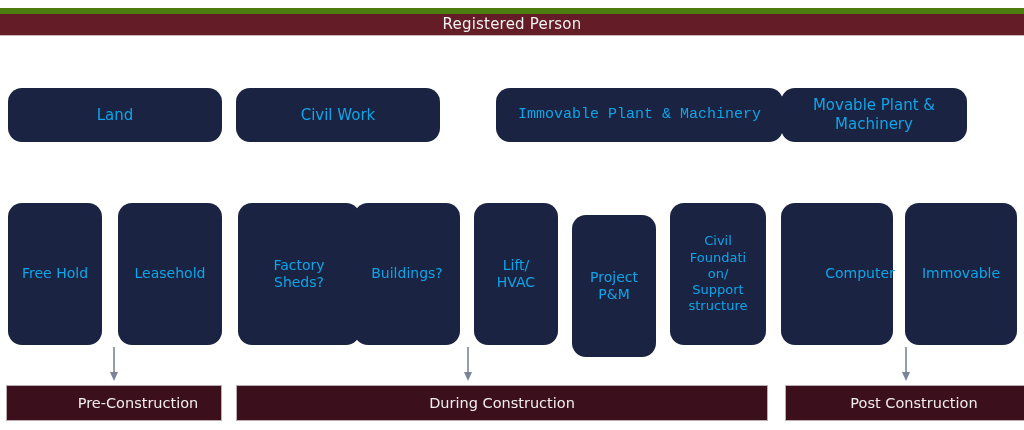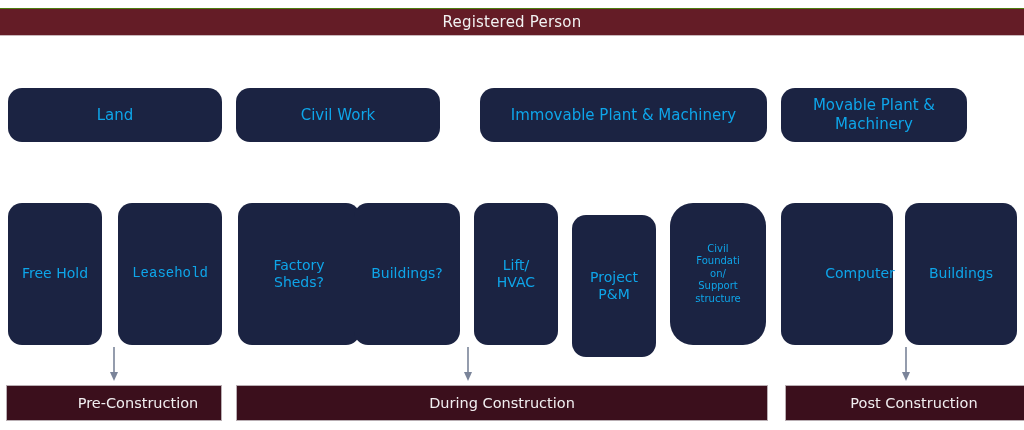--- a/index.html
+++ b/index.html
@@ -19,21 +19,21 @@
   }
 
   
   .header-band {
     position: absolute;
     left: 0;
     top: 8px;
     width: 1024px;
     height: 28px;
     background: #641c26;
-    border-top: 1px solid #4d7c0f;
+    border-top: 6px solid #4d7c0f;
     border-bottom: 1px solid #c9b7bb;
     box-sizing: border-box;
     display: flex;
     align-items: center;
     justify-content: center;
   }
   .header-band .label {
     color: #f2f2f2;
     font-size: 15px;
     letter-spacing: 0.2px;
@@ -66,22 +66,21 @@
     font-size: 15px;
   }
 
   
   .leaf-box {
     top: 203px;
     height: 142px;
     font-size: 14px;
   }
   .leaf-box.small {
-    font-size: 10px;
-    border-radius: 23px;
+    font-size: 13px;
   }
 
   
   .phase-band {
     position: absolute;
     top: 385px;
     height: 36px;
     background: #3b0f1c;
     border: 1px solid #b9aeb3;
     box-sizing: border-box;
@@ -113,33 +112,33 @@
     <span class="label">Registered Person</span>
   </div>
 
   <div id="category-row">
       <div class="nbox cat-box" style="left: 8px; width: 214px;">
         <span class="txt">Land</span>
       </div>
       <div class="nbox cat-box" style="left: 236px; width: 204px;">
         <span class="txt">Civil Work</span>
       </div>
-      <div class="nbox cat-box" style="left: 480px; width: 287px;">
+      <div class="nbox cat-box" style="left: 496px; width: 287px; font-family: Liberation Mono, monospace;">
         <span class="txt">Immovable Plant &amp; Machinery</span>
       </div>
       <div class="nbox cat-box" style="left: 781px; width: 186px;">
         <span class="txt">Movable Plant &amp; Machinery</span>
       </div>
     </div>
 
   <div id="leaf-row">
       <div class="nbox leaf-box" style="left: 8px; width: 94px;">
         <span class="txt">Free Hold</span>
       </div>
-      <div class="nbox leaf-box" style="left: 118px; width: 104px; font-family: Liberation Mono, monospace;">
+      <div class="nbox leaf-box" style="left: 118px; width: 104px;">
         <span class="txt">Leasehold</span>
       </div>
       <div class="nbox leaf-box" style="left: 238px; width: 122px;">
         <span class="txt">Factory
 Sheds?</span>
       </div>
       <div class="nbox leaf-box" style="left: 354px; width: 106px;">
         <span class="txt">Buildings?</span>
       </div>
       <div class="nbox leaf-box" style="left: 474px; width: 84px;">
@@ -154,21 +153,21 @@
         <span class="txt">Civil
 Foundati
 on/
 Support
 structure</span>
       </div>
       <div class="nbox leaf-box" style="left: 781px; width: 112px; padding-left: 46px;">
         <span class="txt">Computer</span>
       </div>
       <div class="nbox leaf-box" style="left: 905px; width: 112px;">
-        <span class="txt">Buildings</span>
+        <span class="txt">Immovable</span>
       </div>
     </div>
 
   <div id="arrow-layer">
       <div class="arrow" style="left: 107px;">
         <svg width="14" height="36" viewBox="0 0 14 36">
           <line x1="7" y1="0" x2="7" y2="27" stroke="#7a8499" stroke-width="1.6"></line>
           <polygon points="7,34 3,25 11,25" fill="#7a8499"></polygon>
         </svg>
       </div>

